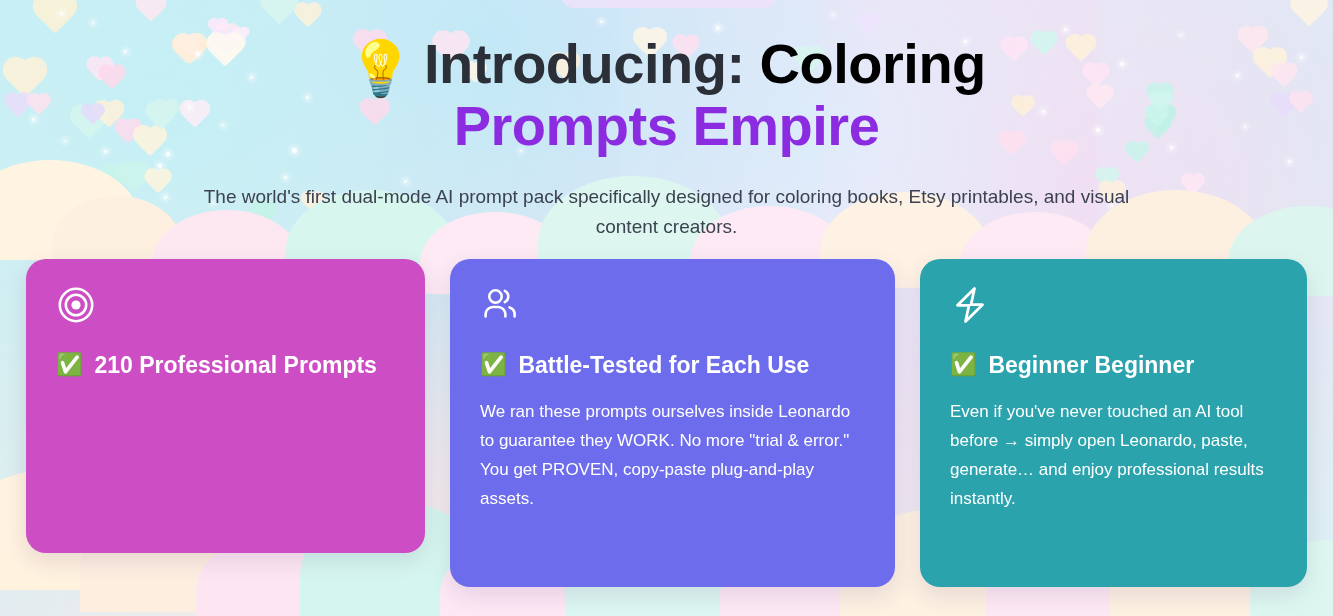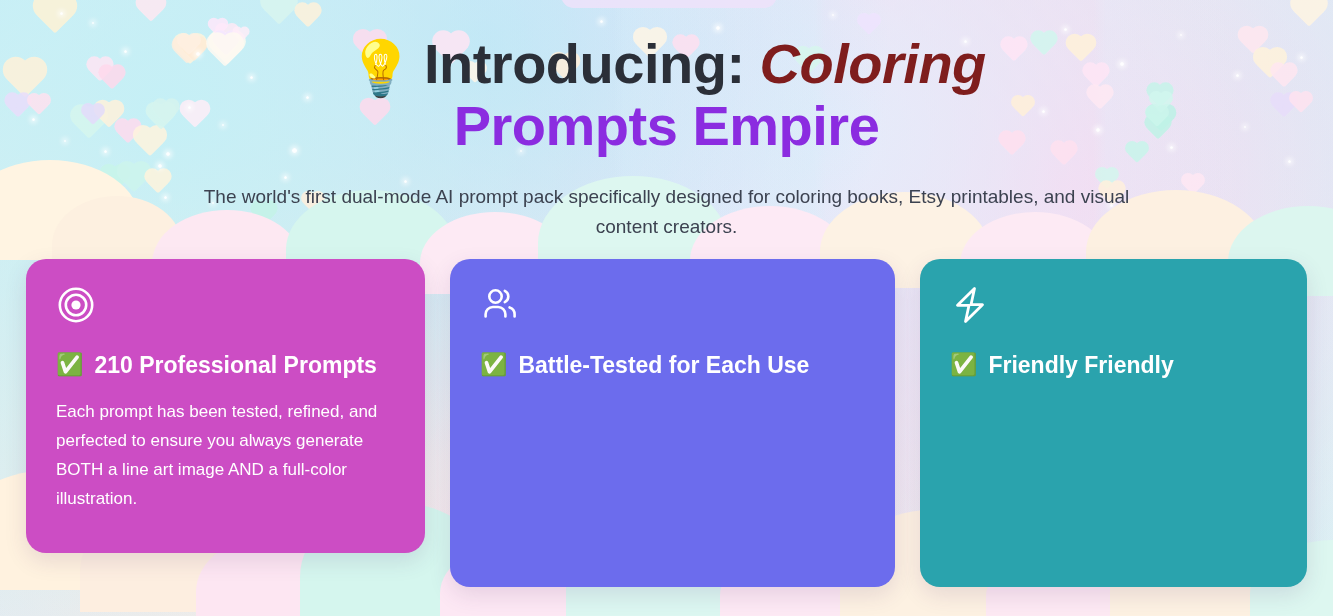--- a/index.html
+++ b/index.html
@@ -103,21 +103,21 @@
     letter-spacing: -0.5px;
     color: #2b2f38;
     padding-top: 34px;
     white-space: nowrap;
   }
   .hero-title .bulb {
     font-size: 54px;
     vertical-align: -4px;
     margin-right: 10px;
   }
-  .hero-title .accent { color: #7f1d1d; font-style: italic; }
+  .hero-title .accent { color: #000000; }
   .hero-line2 {
     text-align: center;
     font-size: 56px;
     line-height: 60px;
     font-weight: 700;
     letter-spacing: -0.5px;
     color: #8b2ce0;
     margin-top: -2px;
   }
 
@@ -329,44 +329,45 @@
         <svg viewBox="0 0 40 40" fill="none" stroke="#ffffff" stroke-width="2.6">
           <circle cx="20" cy="20" r="16.2"></circle>
           <circle cx="20" cy="20" r="10.2"></circle>
           <circle cx="20" cy="20" r="4.6" fill="#ffffff" stroke="none"></circle>
         </svg>
       </span>
       <div class="card-head">
         <span class="check-emoji">✅</span>
         <span>210 Professional Prompts</span>
       </div>
-      <div class="card-body">Each prompt has been tested, refined, and perfected to ensure you always generate BOTH a line art image AND a full-color illustration.</div>
     </div>
 
     <div class="card card-2">
       <span class="card-icon">
         <svg viewBox="0 0 40 40" fill="none" stroke="#ffffff" stroke-width="2.6" stroke-linecap="round">
           <circle cx="15.5" cy="11.5" r="6.2"></circle>
           <path d="M24.8 5.9a6.2 6.2 0 0 1 0 11.2"></path>
           <path d="M5.6 31.5v-2.2a7.3 7.3 0 0 1 7.3-7.3h5.2a7.3 7.3 0 0 1 7.3 7.3v2.2"></path>
           <path d="M29.6 22.4a7.3 7.3 0 0 1 5.0 6.9v2.2"></path>
         </svg>
       </span>
       <div class="card-head">
         <span class="check-emoji">✅</span>
         <span>Battle-Tested for Each Use</span>
       </div>
+      <div class="card-body">We ran these prompts ourselves inside Leonardo to guarantee they WORK. No more "trial &amp; error." You get PROVEN, copy-paste plug-and-play assets.</div>
     </div>
 
     <div class="card card-3">
       <span class="card-icon">
         <svg viewBox="0 0 40 40" fill="none" stroke="#ffffff" stroke-width="2.8" stroke-linejoin="round" stroke-linecap="round">
           <path d="M24.5 3.5 L7.5 20.3 L19.0 20.3 L15.5 36.5 L32.5 19.7 L21.0 19.7 Z"></path>
         </svg>
       </span>
       <div class="card-head">
         <span class="check-emoji">✅</span>
-        <span>Friendly Friendly</span>
+        <span>Beginner Beginner</span>
       </div>
+      <div class="card-body">Even if you've never touched an AI tool before → simply open Leonardo, paste, generate… and enjoy professional results instantly.</div>
     </div>
 
   </div>
 </div>
 
 </body></html>

